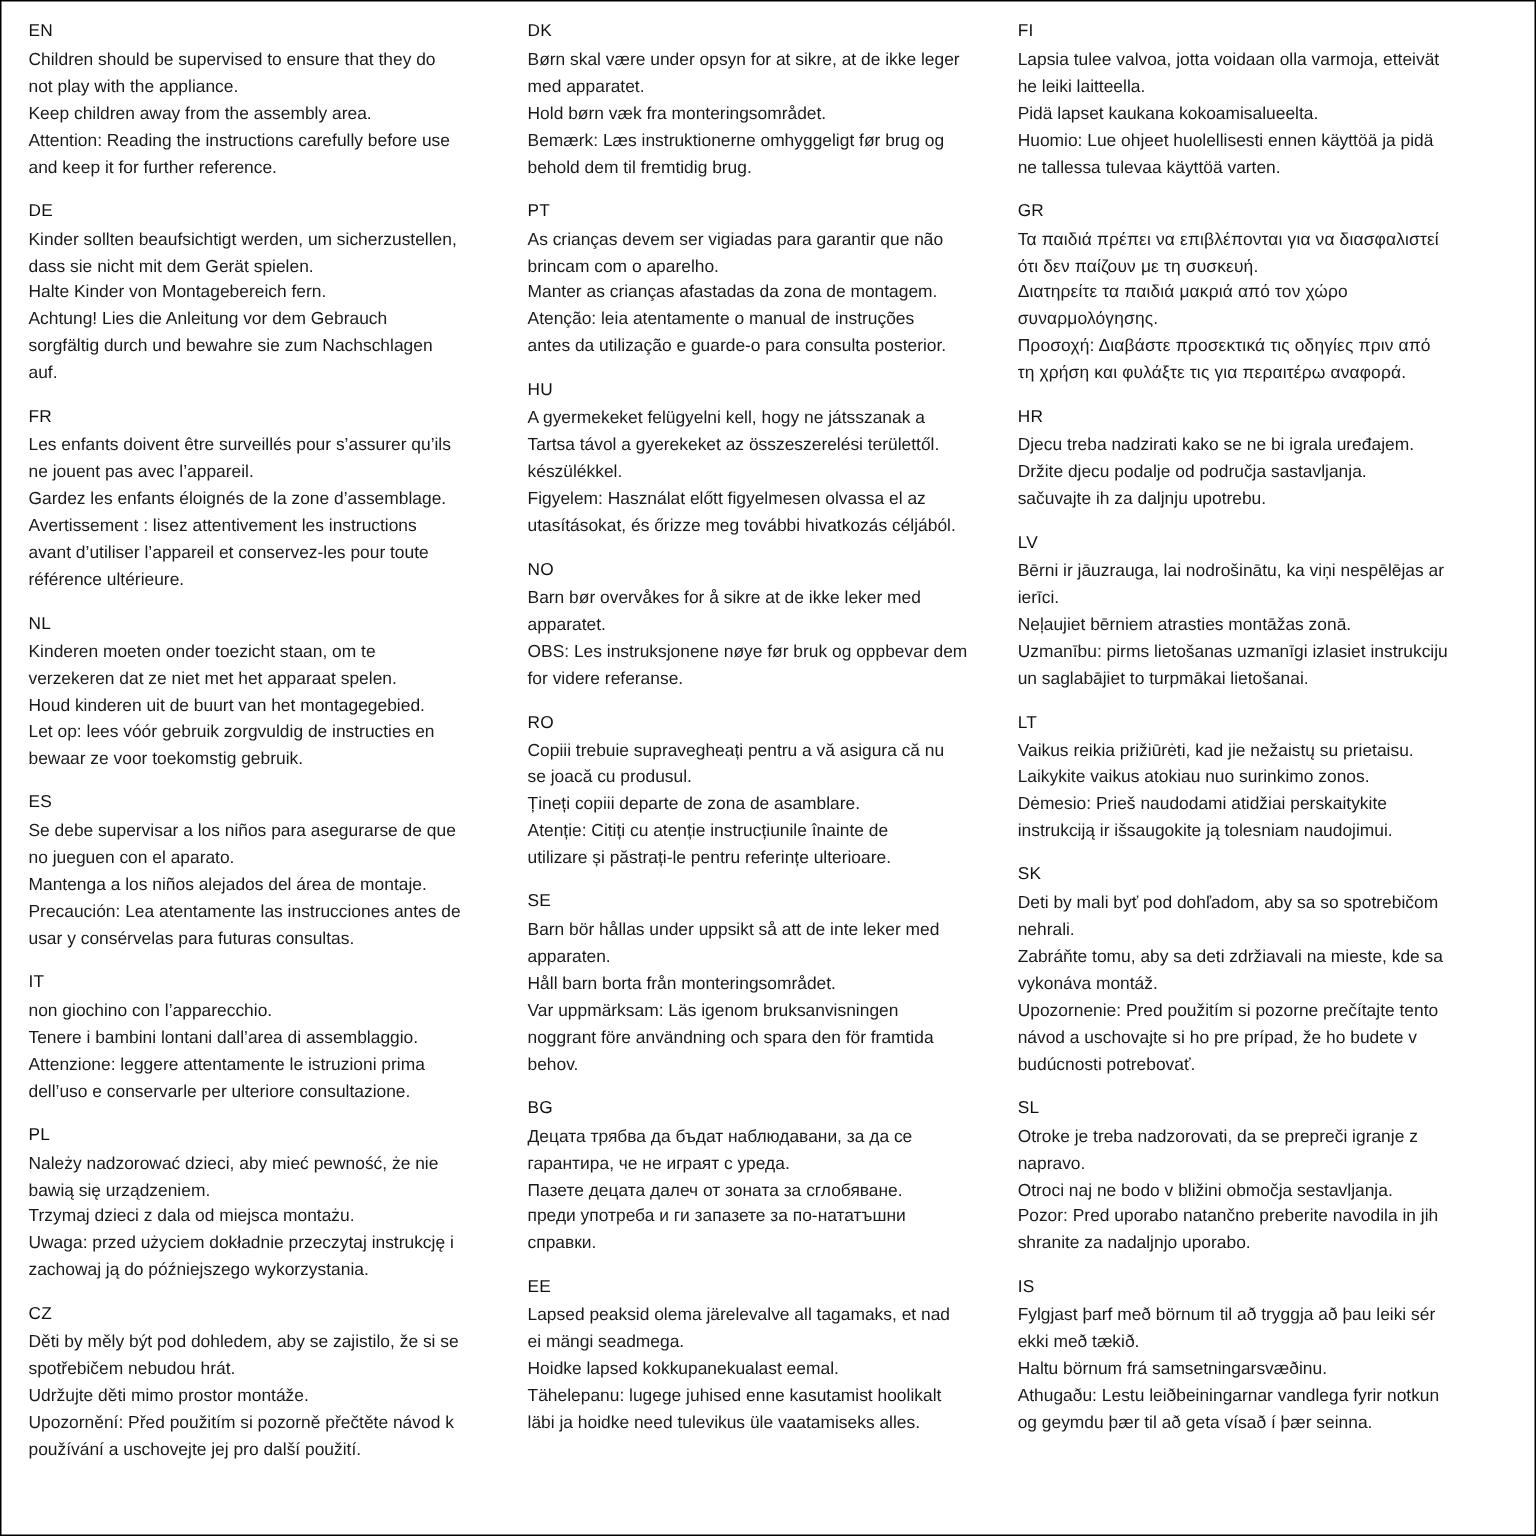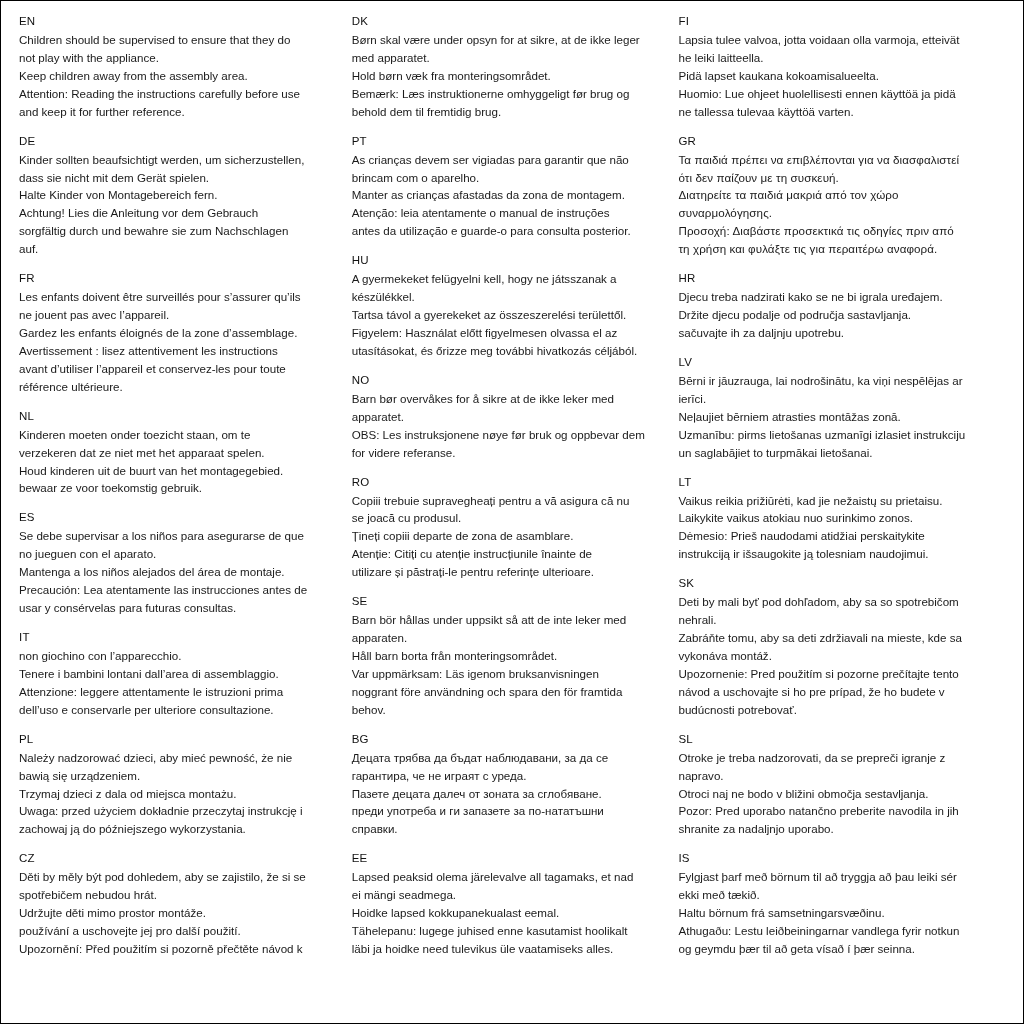--- a/index.html
+++ b/index.html
@@ -97,20 +97,21 @@
           <p class="line">avant d’utiliser l’appareil et conservez-les pour toute</p>
           <p class="line">référence ultérieure.</p>
         </div>
       </div>
       <div class="block">
         <div class="lang-code">NL</div>
         <div class="lines">
           <p class="line">Kinderen moeten onder toezicht staan, om te</p>
           <p class="line">verzekeren dat ze niet met het apparaat spelen.</p>
           <p class="line">Houd kinderen uit de buurt van het montagegebied.</p>
+          <p class="line">Let op: lees vóór gebruik zorgvuldig de instructies en</p>
           <p class="line">bewaar ze voor toekomstig gebruik.</p>
         </div>
       </div>
       <div class="block">
         <div class="lang-code">ES</div>
         <div class="lines">
           <p class="line">Se debe supervisar a los niños para asegurarse de que</p>
           <p class="line">no jueguen con el aparato.</p>
           <p class="line">Mantenga a los niños alejados del área de montaje.</p>
           <p class="line">Precaución: Lea atentamente las instrucciones antes de</p>
@@ -135,22 +136,22 @@
           <p class="line">Uwaga: przed użyciem dokładnie przeczytaj instrukcję i</p>
           <p class="line">zachowaj ją do późniejszego wykorzystania.</p>
         </div>
       </div>
       <div class="block">
         <div class="lang-code">CZ</div>
         <div class="lines">
           <p class="line">Děti by měly být pod dohledem, aby se zajistilo, že si se</p>
           <p class="line">spotřebičem nebudou hrát.</p>
           <p class="line">Udržujte děti mimo prostor montáže.</p>
+          <p class="line">Upozornění: Před použitím si pozorně přečtěte návod k</p>
           <p class="line">používání a uschovejte jej pro další použití.</p>
-          <p class="line">Upozornění: Před použitím si pozorně přečtěte návod k</p>
         </div>
       </div>
     </div>
 
     <div class="col col-2">
       <div class="block">
         <div class="lang-code">DK</div>
         <div class="lines">
           <p class="line">Børn skal være under opsyn for at sikre, at de ikke leger</p>
           <p class="line">med apparatet.</p>
@@ -166,22 +167,22 @@
           <p class="line">brincam com o aparelho.</p>
           <p class="line">Manter as crianças afastadas da zona de montagem.</p>
           <p class="line">Atenção: leia atentamente o manual de instruções</p>
           <p class="line">antes da utilização e guarde-o para consulta posterior.</p>
         </div>
       </div>
       <div class="block">
         <div class="lang-code">HU</div>
         <div class="lines">
           <p class="line">A gyermekeket felügyelni kell, hogy ne játsszanak a</p>
+          <p class="line">Tartsa távol a gyerekeket az összeszerelési területtől.</p>
           <p class="line">készülékkel.</p>
-          <p class="line">Tartsa távol a gyerekeket az összeszerelési területtől.</p>
           <p class="line">Figyelem: Használat előtt figyelmesen olvassa el az</p>
           <p class="line">utasításokat, és őrizze meg további hivatkozás céljából.</p>
         </div>
       </div>
       <div class="block">
         <div class="lang-code">NO</div>
         <div class="lines">
           <p class="line">Barn bør overvåkes for å sikre at de ikke leker med</p>
           <p class="line">apparatet.</p>
           <p class="line">OBS: Les instruksjonene nøye før bruk og oppbevar dem</p>

